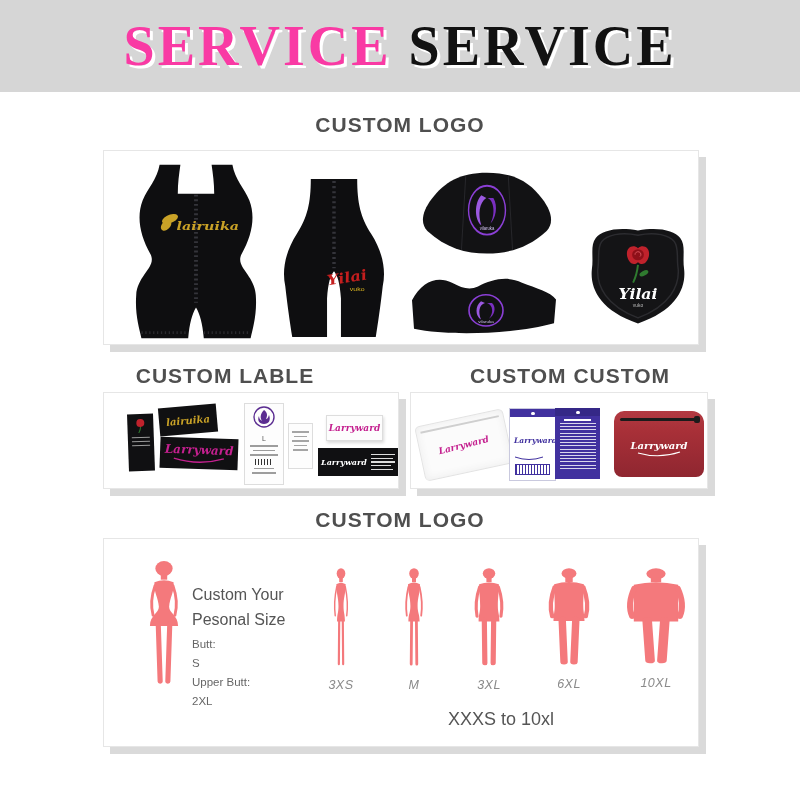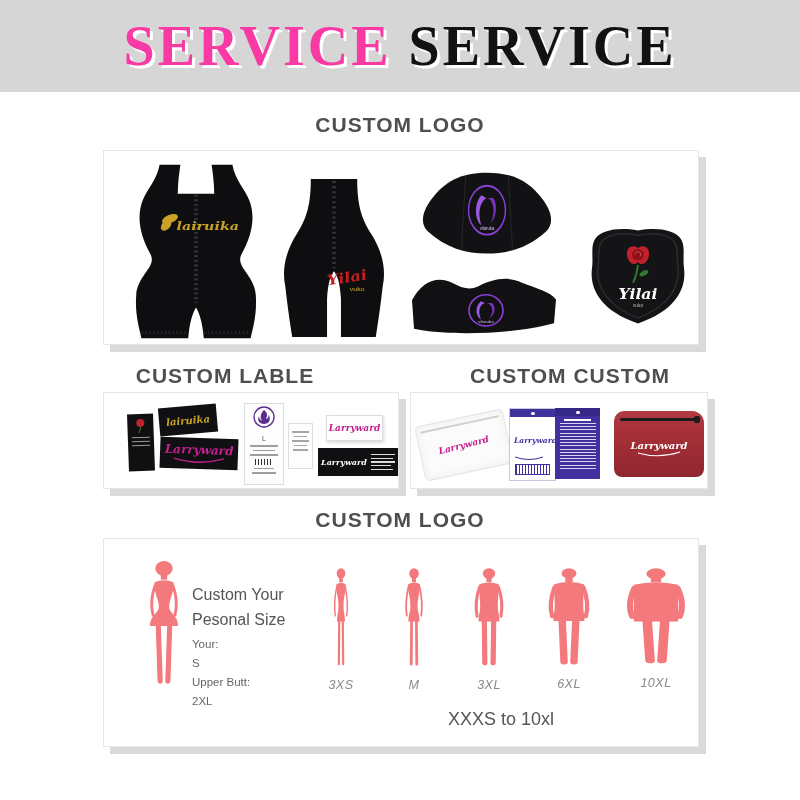--- a/index.html
+++ b/index.html
@@ -254,21 +254,21 @@
       <line class="leg" stroke-width="8" x1="41" y1="118" x2="44" y2="226"></line>
       <line class="leg" stroke-width="8" x1="59" y1="118" x2="56" y2="226"></line>
     </svg>
 
     <div class="intro" style="left:88px;top:44px;">
       <div>Custom Your</div>
       <div>Pesonal Size</div>
     </div>
 
     <div class="flds" style="left:88px;top:96px;">
-      <div>Your:</div>
+      <div>Butt:</div>
       <div>S</div>
       <div>Upper Butt:</div>
       <div>2XL</div>
     </div>
 
     <div class="sizefig" style="left:197px;top:28px;">
       <svg class="fig" width="36" height="104" viewBox="0 0 100 240" preserveAspectRatio="none">
         <circle cx="50" cy="15" r="12"></circle>
           <rect x="45" y="23" width="10" height="12"></rect>
         <path class="body" d="M37,40 Q50,33 63,40 C63,62 57,70 57,90 C57,106 61,108 61,126 L39,126

